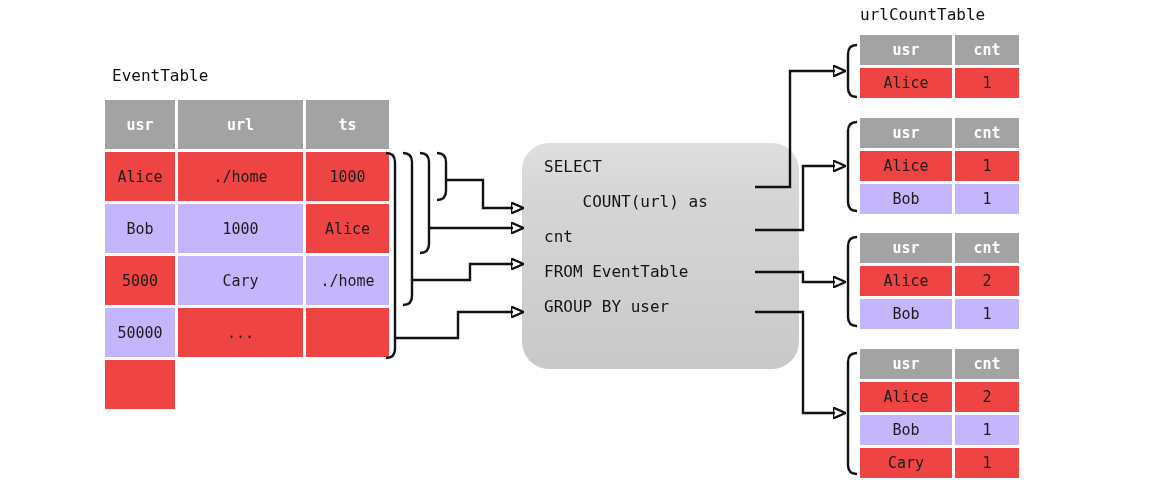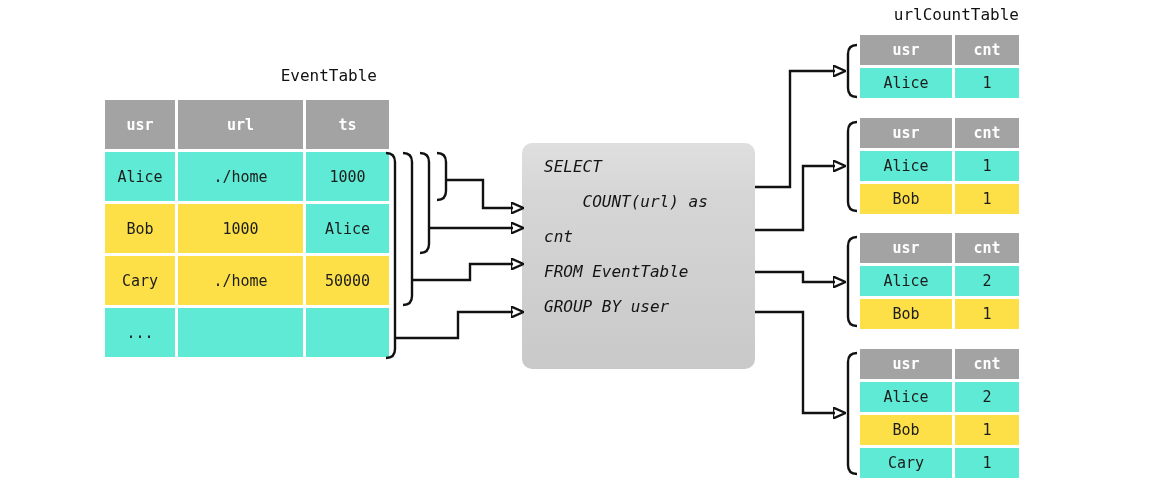--- a/index.html
+++ b/index.html
@@ -7,25 +7,25 @@
     position:relative;
     width:1164px;height:499px;
     background:#ffffff;
     font-family:"DejaVu Sans Mono","Liberation Mono",monospace;
     color:#1c1c1c;
     overflow:hidden;
   }
   .title{
     position:absolute;
     font-size:16px;
-    text-align:right;
+    text-align:left;
     color:#111;
     white-space:nowrap;
   }
-  .title-event{left:93px;top:66px;width:284px;}
+  .title-event{left:112px;top:66px;width:284px;}
   .title-result{left:860px;top:5px;width:159px;}
 
   .grid-table{position:absolute;display:grid;gap:3px;}
   .event-table{
     left:105px;top:100px;
     grid-template-columns:70px 125px 83px;
     grid-auto-rows:49px;
   }
   .result-table{
     grid-template-columns:92px 64px;
@@ -40,31 +40,30 @@
     background:#a3a3a3;
     color:#ffffff;
     font-weight:bold;
     display:flex;align-items:center;justify-content:center;
     font-size:15px;
   }
   .cell{
     display:flex;align-items:center;justify-content:center;
     font-size:15px;
   }
-  .dark{background:#5eead4;}
-  .light{background:#fde047;}
+  .dark{background:#ef4444;}
+  .light{background:#c4b5fd;}
 
   .query-box{
     position:absolute;
-    left:522px;top:143px;width:233px;height:226px;
-    border-radius:10px;
+    left:522px;top:143px;width:277px;height:226px;
+    border-radius:27px;
     background:linear-gradient(180deg,#dfdfdf 0%,#d6d6d6 22%,#c9c9c9 100%);
     box-sizing:border-box;
     padding:6px 0 0 22px;
-    font-style:italic;
   }
   .sql-line{
     white-space:pre;
     font-size:16px;
     line-height:35px;
     color:#141414;
   }
   .arrow-layer{
     position:absolute;left:0;top:0;width:1164px;height:499px;
     pointer-events:none;
@@ -85,20 +84,21 @@
     <div class="hcell">ts</div>
 
     <div class="cell dark">Alice</div>
     <div class="cell dark">./home</div>
     <div class="cell dark">1000</div>
 
     <div class="cell light">Bob</div>
     <div class="cell light">1000</div>
 
     <div class="cell dark">Alice</div>
+    <div class="cell dark">5000</div>
 
     <div class="cell light">Cary</div>
     <div class="cell light">./home</div>
     <div class="cell light">50000</div>
 
     <div class="cell dark">...</div>
     <div class="cell dark"></div>
     <div class="cell dark"></div>
   </div>
 

